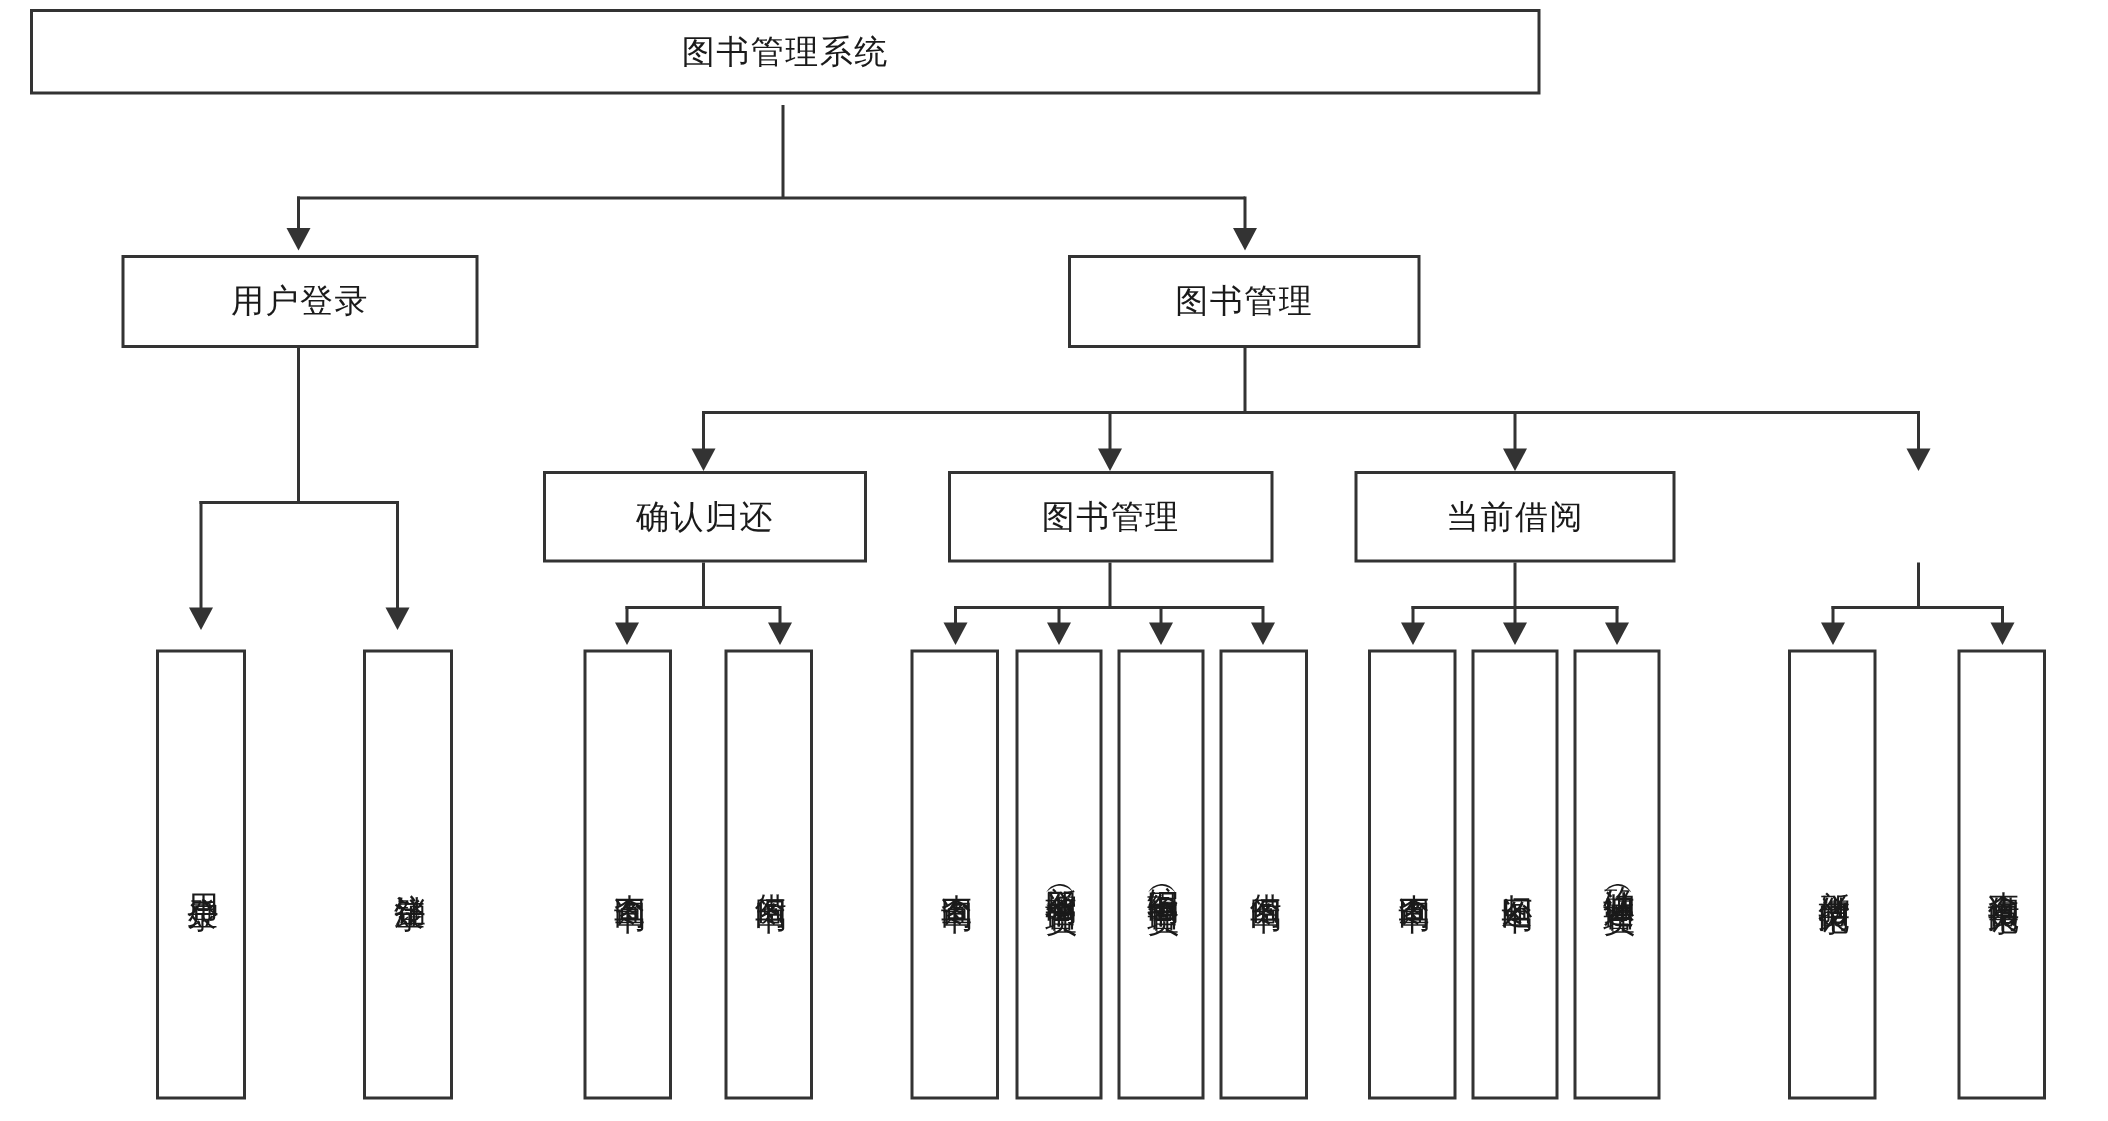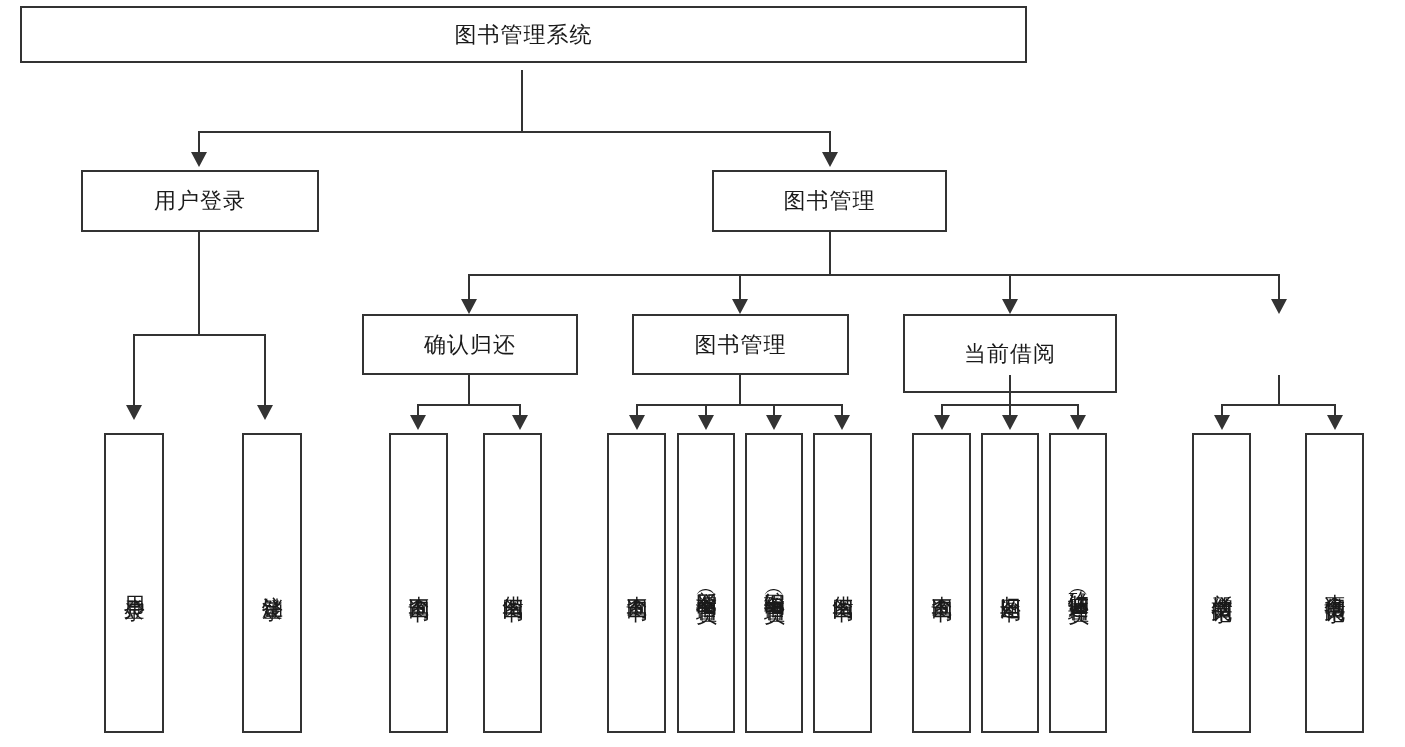--- a/index.html
+++ b/index.html
@@ -115,21 +115,21 @@
   <div class="arrow" style="left:1002px; top:299px;"></div>
   <div class="ln v" style="left:1278px; top:274px; width:2px; height:26px;"></div>
   <div class="arrow" style="left:1271px; top:299px;"></div>
 
   <div class="node horiz" style="left:362px; top:314px; width:216px; height:61px;">
     <span>确认归还</span>
   </div>
   <div class="node horiz" style="left:632px; top:314px; width:217px; height:61px;">
     <span>图书管理</span>
   </div>
-  <div class="node horiz" style="left:903px; top:314px; width:214px; height:79px;">
+  <div class="node horiz" style="left:903px; top:314px; width:214px; height:61px;">
     <span>当前借阅</span>
   </div>
 
   <div class="ln v" style="left:468px; top:375px; width:2px; height:30px;"></div>
   <div class="ln h" style="left:417px; top:404px; width:103px; height:2px;"></div>
   <div class="ln v" style="left:417px; top:404px; width:2px; height:13px;"></div>
   <div class="arrow" style="left:410px; top:415px;"></div>
   <div class="ln v" style="left:519px; top:404px; width:2px; height:13px;"></div>
   <div class="arrow" style="left:512px; top:415px;"></div>
 

